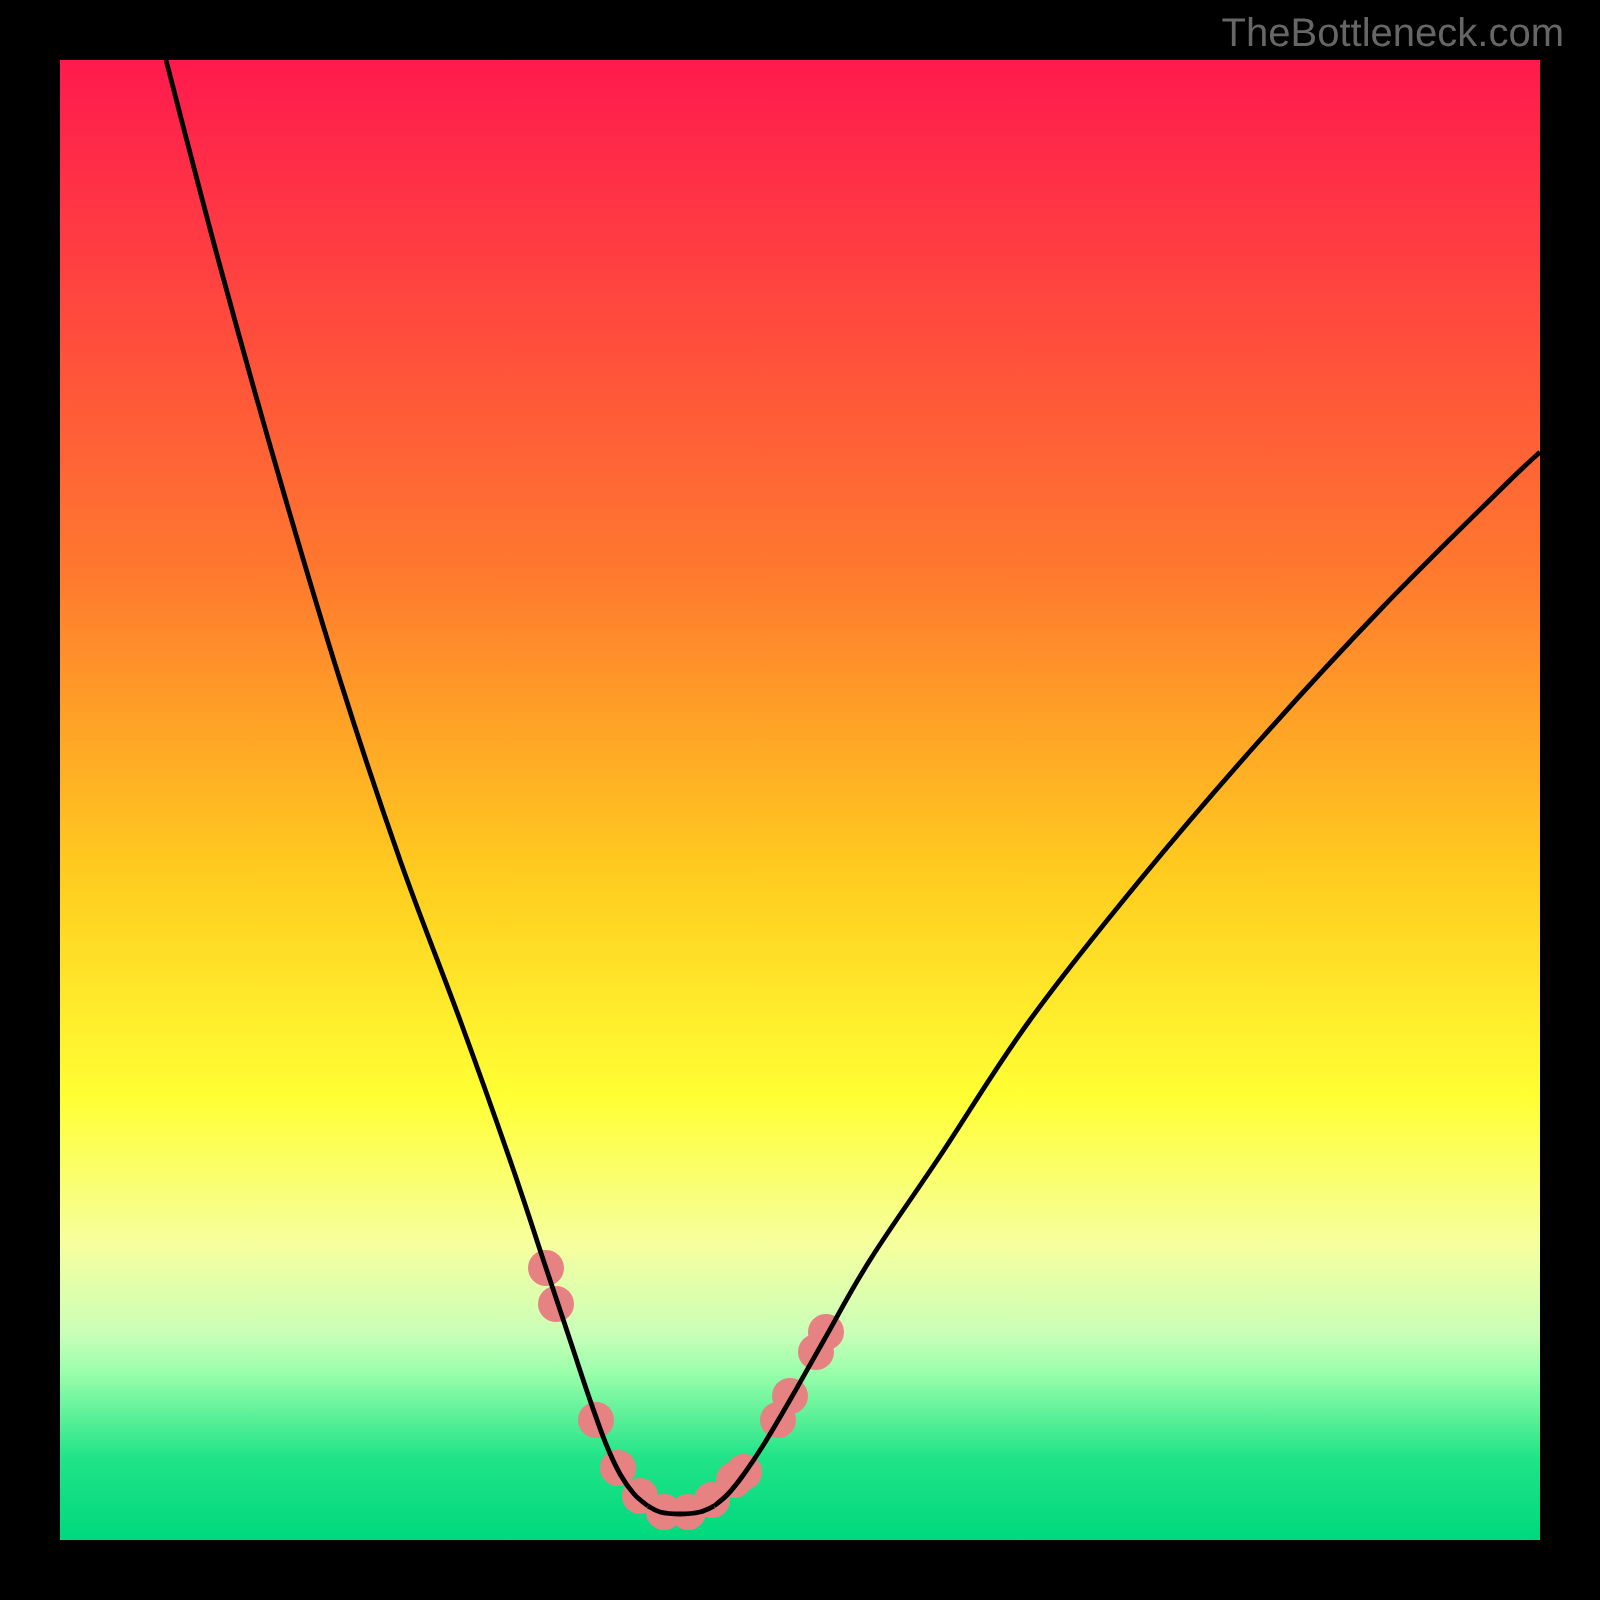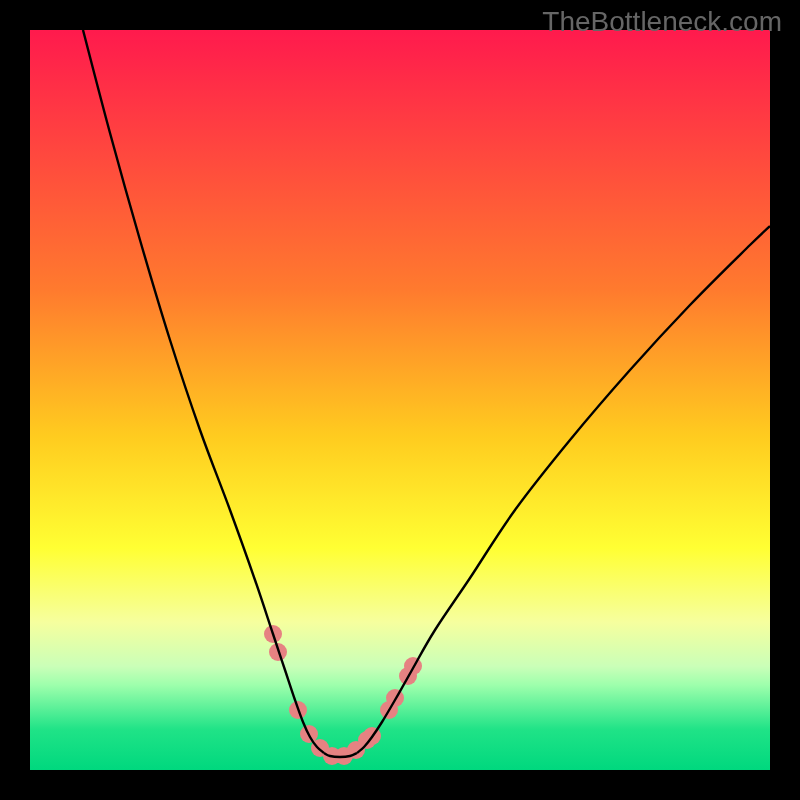--- a/index.html
+++ b/index.html
@@ -15,21 +15,21 @@
     width: 800px;
     height: 800px;
     background: #000;
     position: relative;
   }
   .watermark {
     position: absolute;
     top: 6px;
     right: 18px;
     color: #666;
-    font-size: 28px;
+    font-size: 20px;
     font-family: Arial, sans-serif;
     z-index: 10;
   }
   .plot-area {
     position: absolute;
     left: 30px;
     top: 30px;
     width: 740px;
     height: 740px;
     overflow: hidden;

